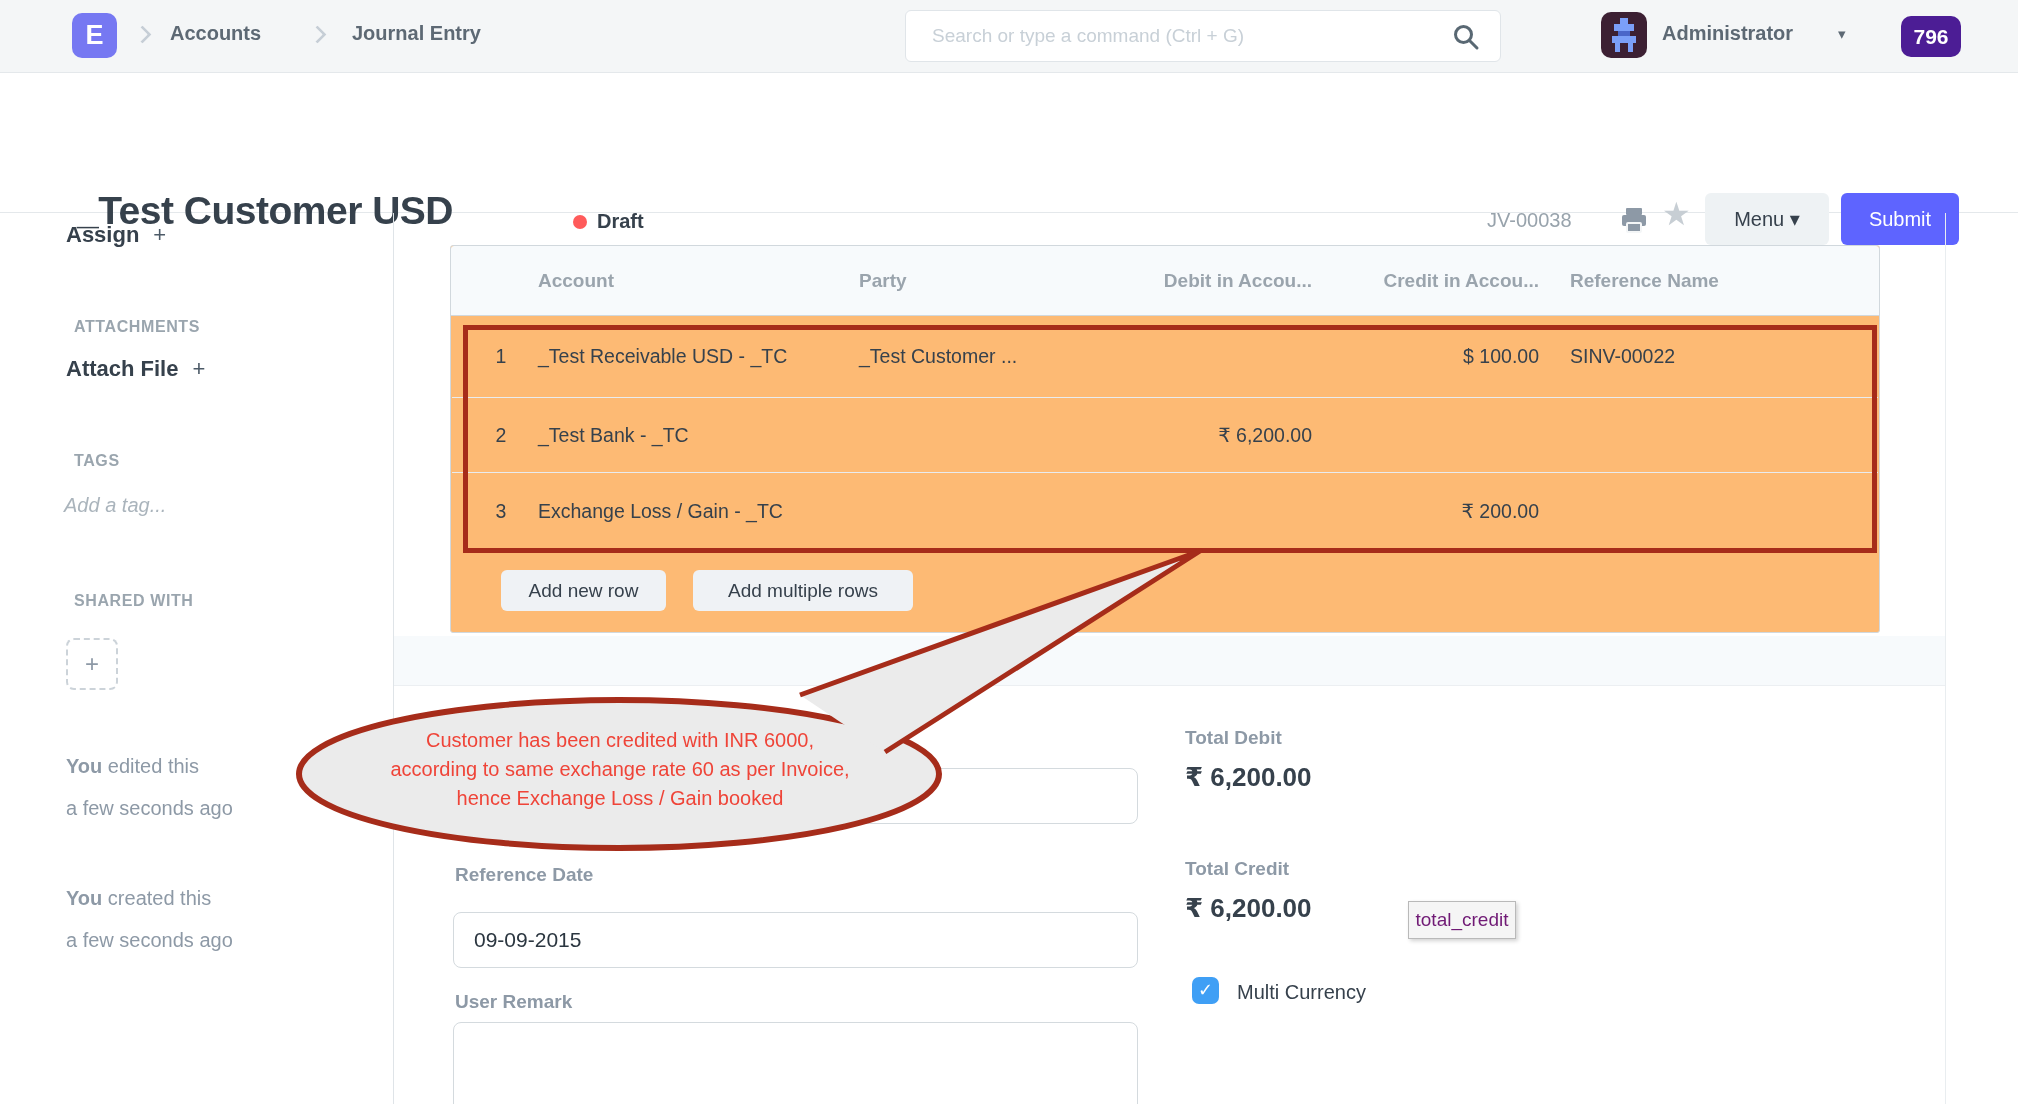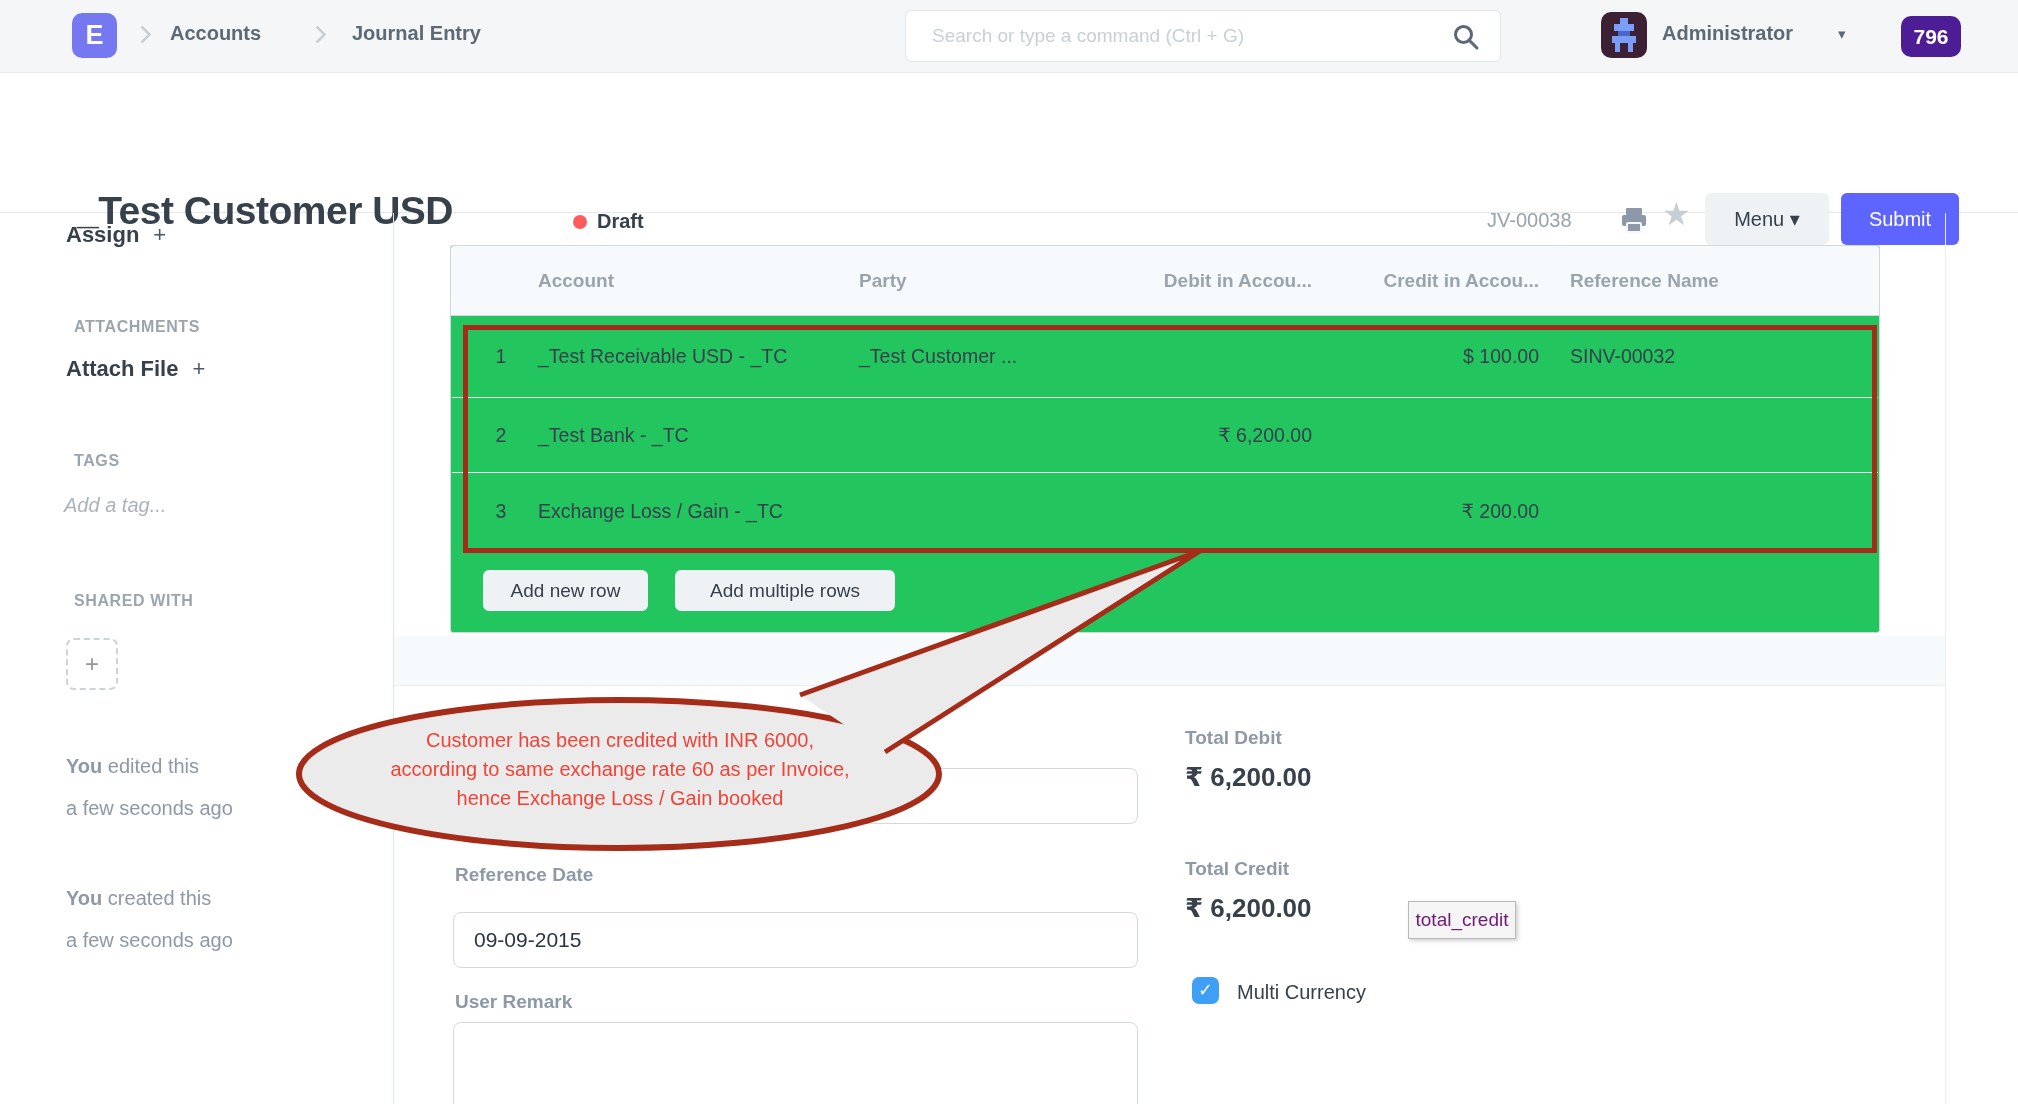--- a/index.html
+++ b/index.html
@@ -37,27 +37,27 @@
   .side-head { position:absolute; left:66px; font-size:16px; font-weight:700; color:#9aa5ae; letter-spacing:0.6px;margin-left:8px; }
   .add-tag { position:absolute; left:64px; font-style:italic; font-size:20px; color:#aab4bc; cursor:pointer; }
   .share-plus { position:absolute; left:66px; top:638px; width:52px; height:52px; border:2px dashed #ccd3d9; border-radius:8px; color:#8d99a6; font-size:24px; text-align:center; line-height:48px; cursor:pointer; }
   .act-line { position:absolute; left:66px; font-size:20px; color:#8d99a6; }
   .act-line b { color:#8d99a6; }
 
   
   .right-border { position:absolute; left:1945px; top:213px; width:1px; height:891px; background:#e9edf0; }
   .section-band { position:absolute; left:394px; top:636px; width:1551px; height:50px; background:#f7fafc; border-bottom:1px solid #eceff2; }
 
-  .gridbox { position:absolute; left:450px; top:245px; width:1430px; height:388px; border:1px solid #d1d8dd; border-radius:3px; background:#22c55e; }
+  .gridbox { position:absolute; left:450px; top:245px; width:1430px; height:388px; border:1px solid #d1d8dd; border-radius:3px; background:#fdba74; }
   .grid-headrow { position:absolute; left:0; top:0; width:1428px; height:70px; background:#f7fafc; border-bottom:1px solid #d1d8dd; border-radius:3px 3px 0 0; }
   .ghead { position:absolute; top:0; height:70px; line-height:70px; font-size:19px; font-weight:700; color:#9aa4ad; }
   .rowsep { position:absolute; left:1px; width:1426px; height:1px; background:#e9ecef; }
   .cell { position:absolute; font-size:19.5px; color:#36414c; }
   .red-annotation-box { position:absolute; left:463px; top:325px; width:1414px; height:228px; border:5px solid #a62c1a; z-index:3; pointer-events:none; }
-  .grid-btn { position:absolute; top:570px; height:41px; background:#eff2f5; border-radius:6px; font-size:19px; color:#36414c; text-align:center; line-height:41px; cursor:pointer; }
+  .grid-btn { position:absolute; top:570px; height:41px; background:#eff2f5; border-radius:6px; font-size:19px; color:#36414c; text-align:center; line-height:41px; cursor:pointer;margin-left:18px; }
 
   .field-label { position:absolute; font-size:19px; font-weight:700; color:#8d99a6; }
   .field-input { position:absolute; left:453px; width:685px; height:56px; border:1px solid #d4dade; border-radius:8px; background:#fff; font-size:21px; color:#2b3640; padding:0 20px; outline:none; z-index:1; }
   .field-textarea { position:absolute; left:453px; top:1022px; width:685px; height:110px; border:1px solid #d4dade; border-radius:8px; background:#fff; z-index:1; resize:none; outline:none; }
   .total-value { position:absolute; left:1185px; font-size:26px; font-weight:700; color:#36414c; }
   .tooltip { position:absolute; left:1408px; top:901px; width:108px; height:38px; background:#f5f5f5; border:1px solid #b9b9b9; box-shadow:2px 2px 4px rgba(0,0,0,0.18); font-size:19px; color:#701a75; text-align:center; line-height:36px; z-index:5; }
   .checkbox { position:absolute; left:1192px; top:977px; width:27px; height:27px; background:#3f9ff5; border-radius:7px; color:#fff; font-size:18px; font-weight:700; text-align:center; line-height:27px; cursor:pointer; }
   .mc-label { position:absolute; left:1237px; top:981px; font-size:20px; color:#36414c; }
 
   .bubble-svg { position:absolute; left:280px; top:538px; width:940px; height:332px; z-index:4; pointer-events:none; }
@@ -143,21 +143,21 @@
     </div>
 
     <div class="rowsep" style="top:151px"></div>
     <div class="rowsep" style="top:226px"></div>
 
     <div>
       <div class="cell" style="left:30px;width:40px;top:70px;height:81px;line-height:81px;text-align:center">1</div>
       <div class="cell" style="left:87px;top:70px;height:81px;line-height:81px">_Test Receivable USD - _TC</div>
       <div class="cell" style="left:408px;top:70px;height:81px;line-height:81px">_Test Customer ...</div>
       <div class="cell" style="right:340px;top:70px;height:81px;line-height:81px">$ 100.00</div>
-      <div class="cell" style="left:1119px;top:70px;height:81px;line-height:81px">SINV-00032</div>
+      <div class="cell" style="left:1119px;top:70px;height:81px;line-height:81px">SINV-00022</div>
     </div>
 
     <div>
       <div class="cell" style="left:30px;width:40px;top:152px;height:74px;line-height:74px;text-align:center">2</div>
       <div class="cell" style="left:87px;top:152px;height:74px;line-height:74px">_Test Bank - _TC</div>
       <div class="cell" style="right:567px;top:152px;height:74px;line-height:74px">₹ 6,200.00</div>
     </div>
 
     <div>
       <div class="cell" style="left:30px;width:40px;top:227px;height:76px;line-height:76px;text-align:center">3</div>

